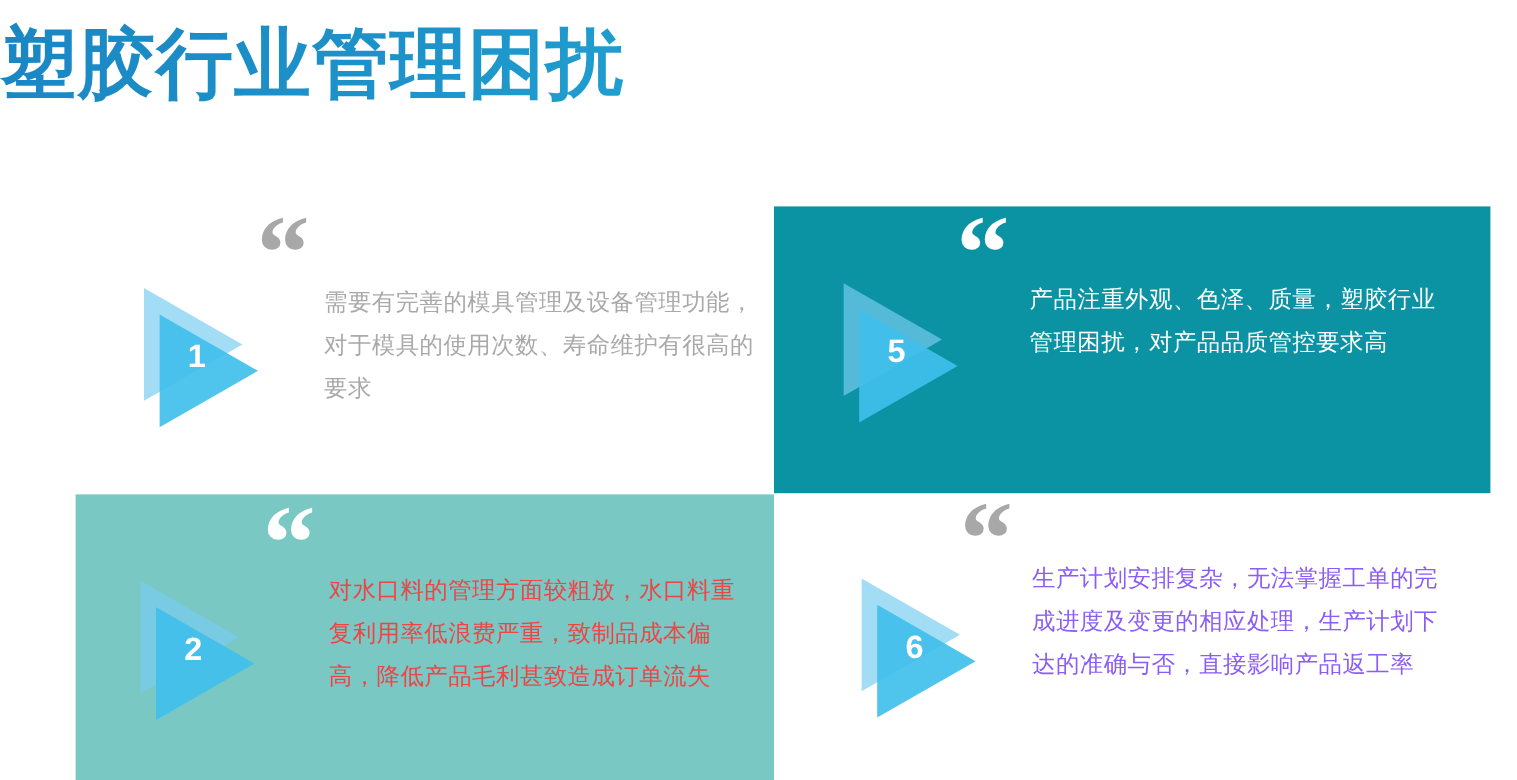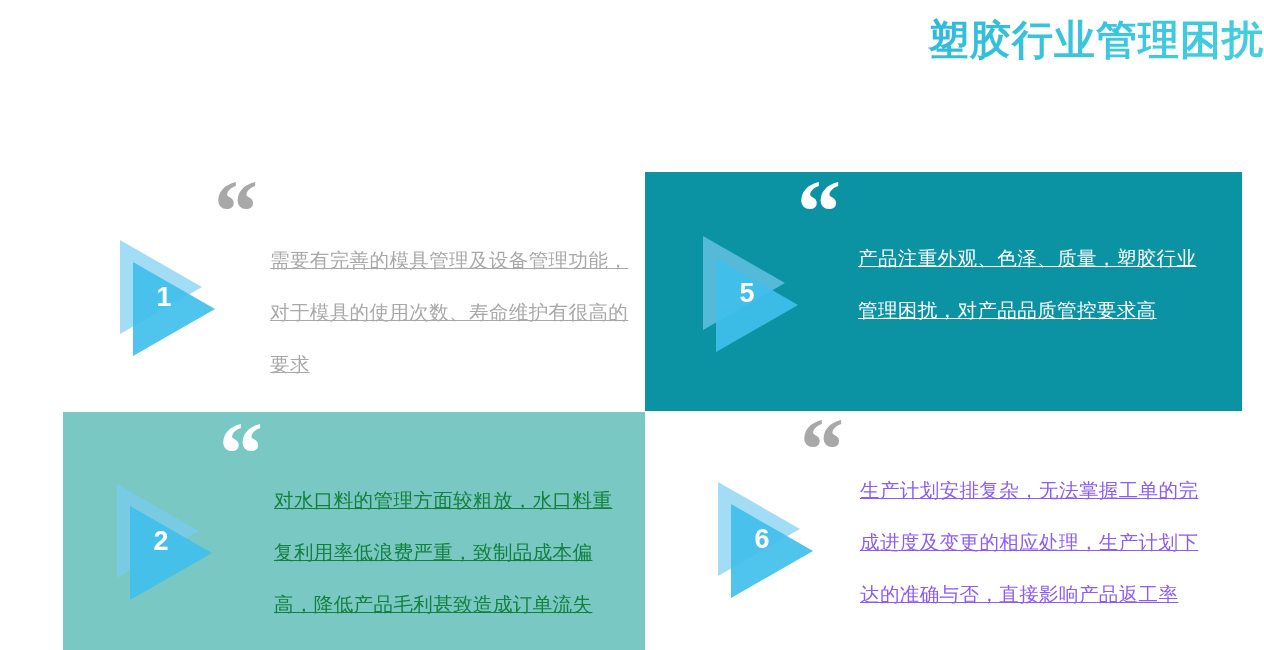--- a/index.html
+++ b/index.html
@@ -14,22 +14,22 @@
     overflow: hidden;
     position: relative;
   }
 
   
   .page-title {
     position: absolute;
     left: 0;
     top: 18px;
     width: 1264px;
-    text-align: right;
-    font-size: 41px;
+    text-align: left;
+    font-size: 64px;
     font-weight: bold;
     letter-spacing: 1px;
     line-height: 1.1;
     background-image: linear-gradient(125deg, #1a86c4 0%, #1d93c9 28%, #22a8d4 55%, #35c2dd 80%, #45cfe0 100%);
     -webkit-background-clip: text;
     background-clip: text;
     color: transparent;
     -webkit-text-fill-color: transparent;
     white-space: nowrap;
   }
@@ -117,27 +117,26 @@
   }
   .cell-1 .quote-mark { left: 104px; top: -4px; color: #a8a8a8; }
   .cell-5 .quote-mark { left: 152px; top: -4px; color: #ffffff; }
   .cell-2 .quote-mark { left: 156px; top: -2px; color: #ffffff; }
   .cell-6 .quote-mark { left: 110px; top: -14px; color: #a8a8a8; }
 
   
   .cell-text {
     position: absolute;
     font-size: 19.5px;
-    line-height: 52px;
+    line-height: 36px;
     letter-spacing: 0.4px;
-    text-decoration: underline;
   }
   .cell-1 .cell-text { left: 160px; top: 62px; width: 362px; color: #a9a9a9; }
   .cell-5 .cell-text { left: 213px; top: 60px; width: 348px; color: #ffffff; }
-  .cell-2 .cell-text { left: 211px; top: 62px; width: 356px; color: #15803d; }
+  .cell-2 .cell-text { left: 211px; top: 62px; width: 356px; color: #ef4444; }
   .cell-6 .cell-text { left: 170px; top: 44px; width: 355px; color: #8b5cf6; }
 </style>
 </head>
 <body>
 
 <div class="page-title">塑胶行业管理困扰</div>
 
 <div class="panel panel-teal"></div>
 <div class="panel panel-green"></div>
 

